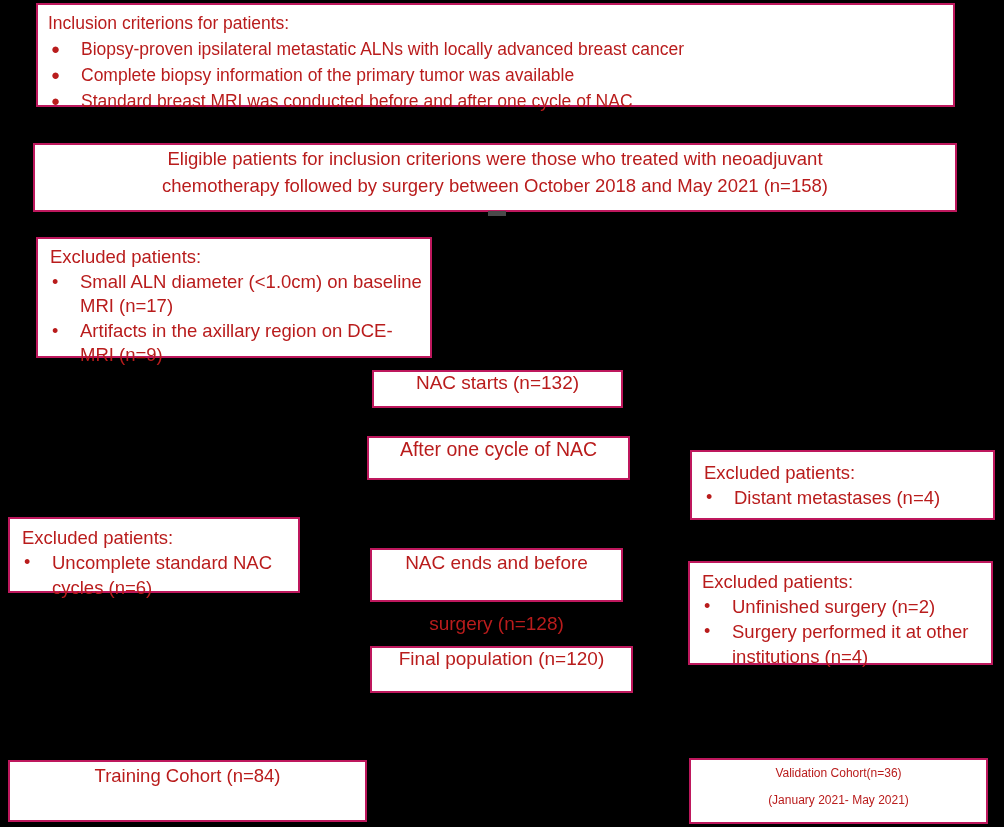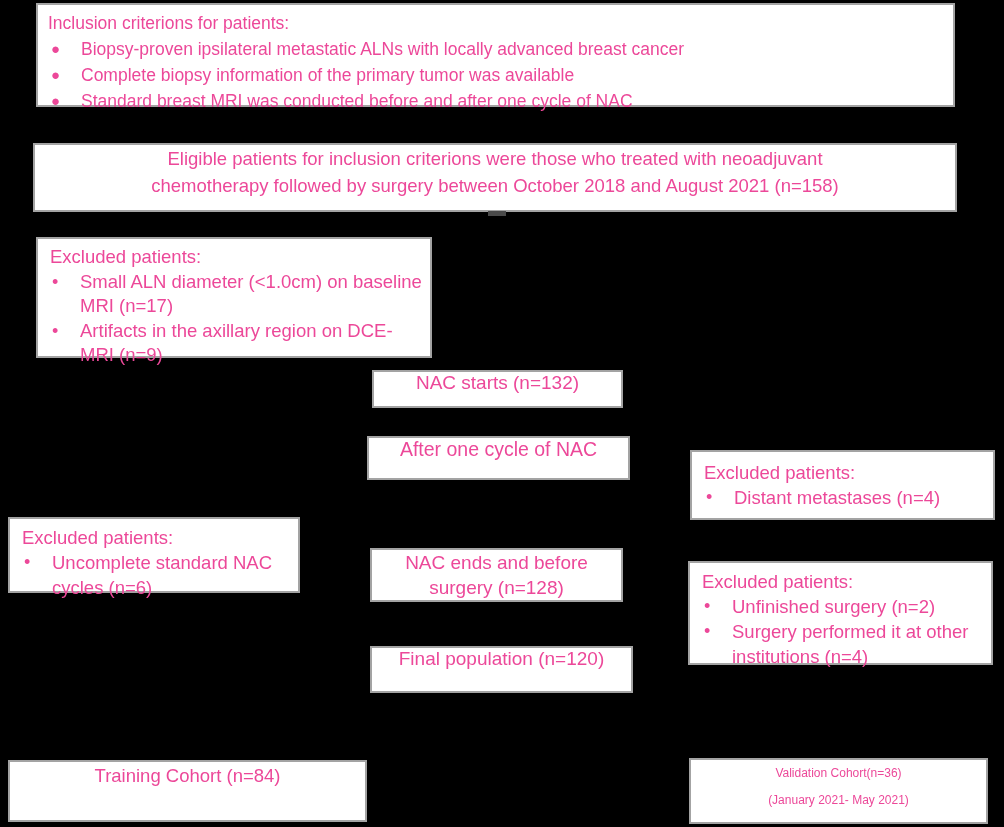--- a/index.html
+++ b/index.html
@@ -8,23 +8,23 @@
     width: 1004px;
     height: 827px;
     background: #000000;
     font-family: "Liberation Sans", sans-serif;
     color: #000000;
     overflow: hidden;
   }
   .box {
     position: absolute;
     background: #ffffff;
-    border: 2px solid #a3a3a3;
+    border: 2px solid #be185d;
     box-sizing: border-box;
-    color: #ec4899;
+    color: #b91c1c;
   }
   .box.centered {
     display: flex;
     flex-direction: column;
     align-items: center;
     text-align: center;
   }
   .box-title { display: block; }
   .li { display: flex; align-items: flex-start; }
   .li .bullet {
@@ -77,21 +77,21 @@
   
   #box-excluded-uncomplete {
     left: 8px; top: 517px; width: 292px; height: 76px;
     padding: 6px 6px 0 12px;
     font-size: 18.5px; line-height: 25px;
   }
 
   
   #box-nac-ends {
     left: 370px; top: 548px; width: 253px; height: 54px;
-    font-size: 19px; line-height: 25px;
+    font-size: 19px; line-height: 25px; gap: 36px;
   }
 
   
   #box-excluded-surgery {
     left: 688px; top: 561px; width: 305px; height: 104px;
     padding: 6px 6px 0 12px;
     font-size: 18.5px; line-height: 25px;
   }
 
   
@@ -135,21 +135,21 @@
       <span class="li-text">Complete biopsy information of the primary tumor was available</span>
     </div>
     <div class="li">
       <span class="bullet">●</span>
       <span class="li-text">Standard breast MRI was conducted before and after one cycle of NAC</span>
     </div>
   </div>
 
   <div class="box centered" id="box-eligible">
     <span>Eligible patients for inclusion criterions were those who treated with neoadjuvant</span>
-    <span>chemotherapy followed by surgery between October 2018 and August 2021 (n=158)</span>
+    <span>chemotherapy followed by surgery between October 2018 and May 2021 (n=158)</span>
   </div>
 
   <div id="smudge"></div>
 
   <div class="box excl" id="box-excluded-baseline">
     <span class="box-title">Excluded patients:</span>
     <div class="li">
       <span class="bullet">•</span>
       <span class="li-text">Small ALN diameter (&lt;1.0cm) on baseline MRI (n=17)</span>
     </div>

